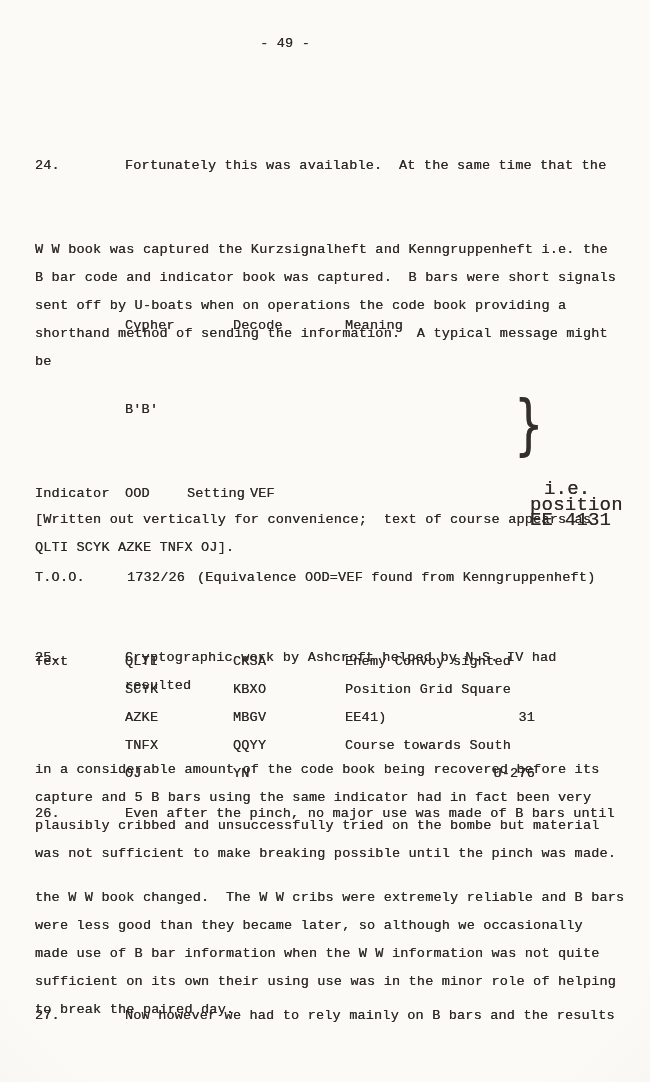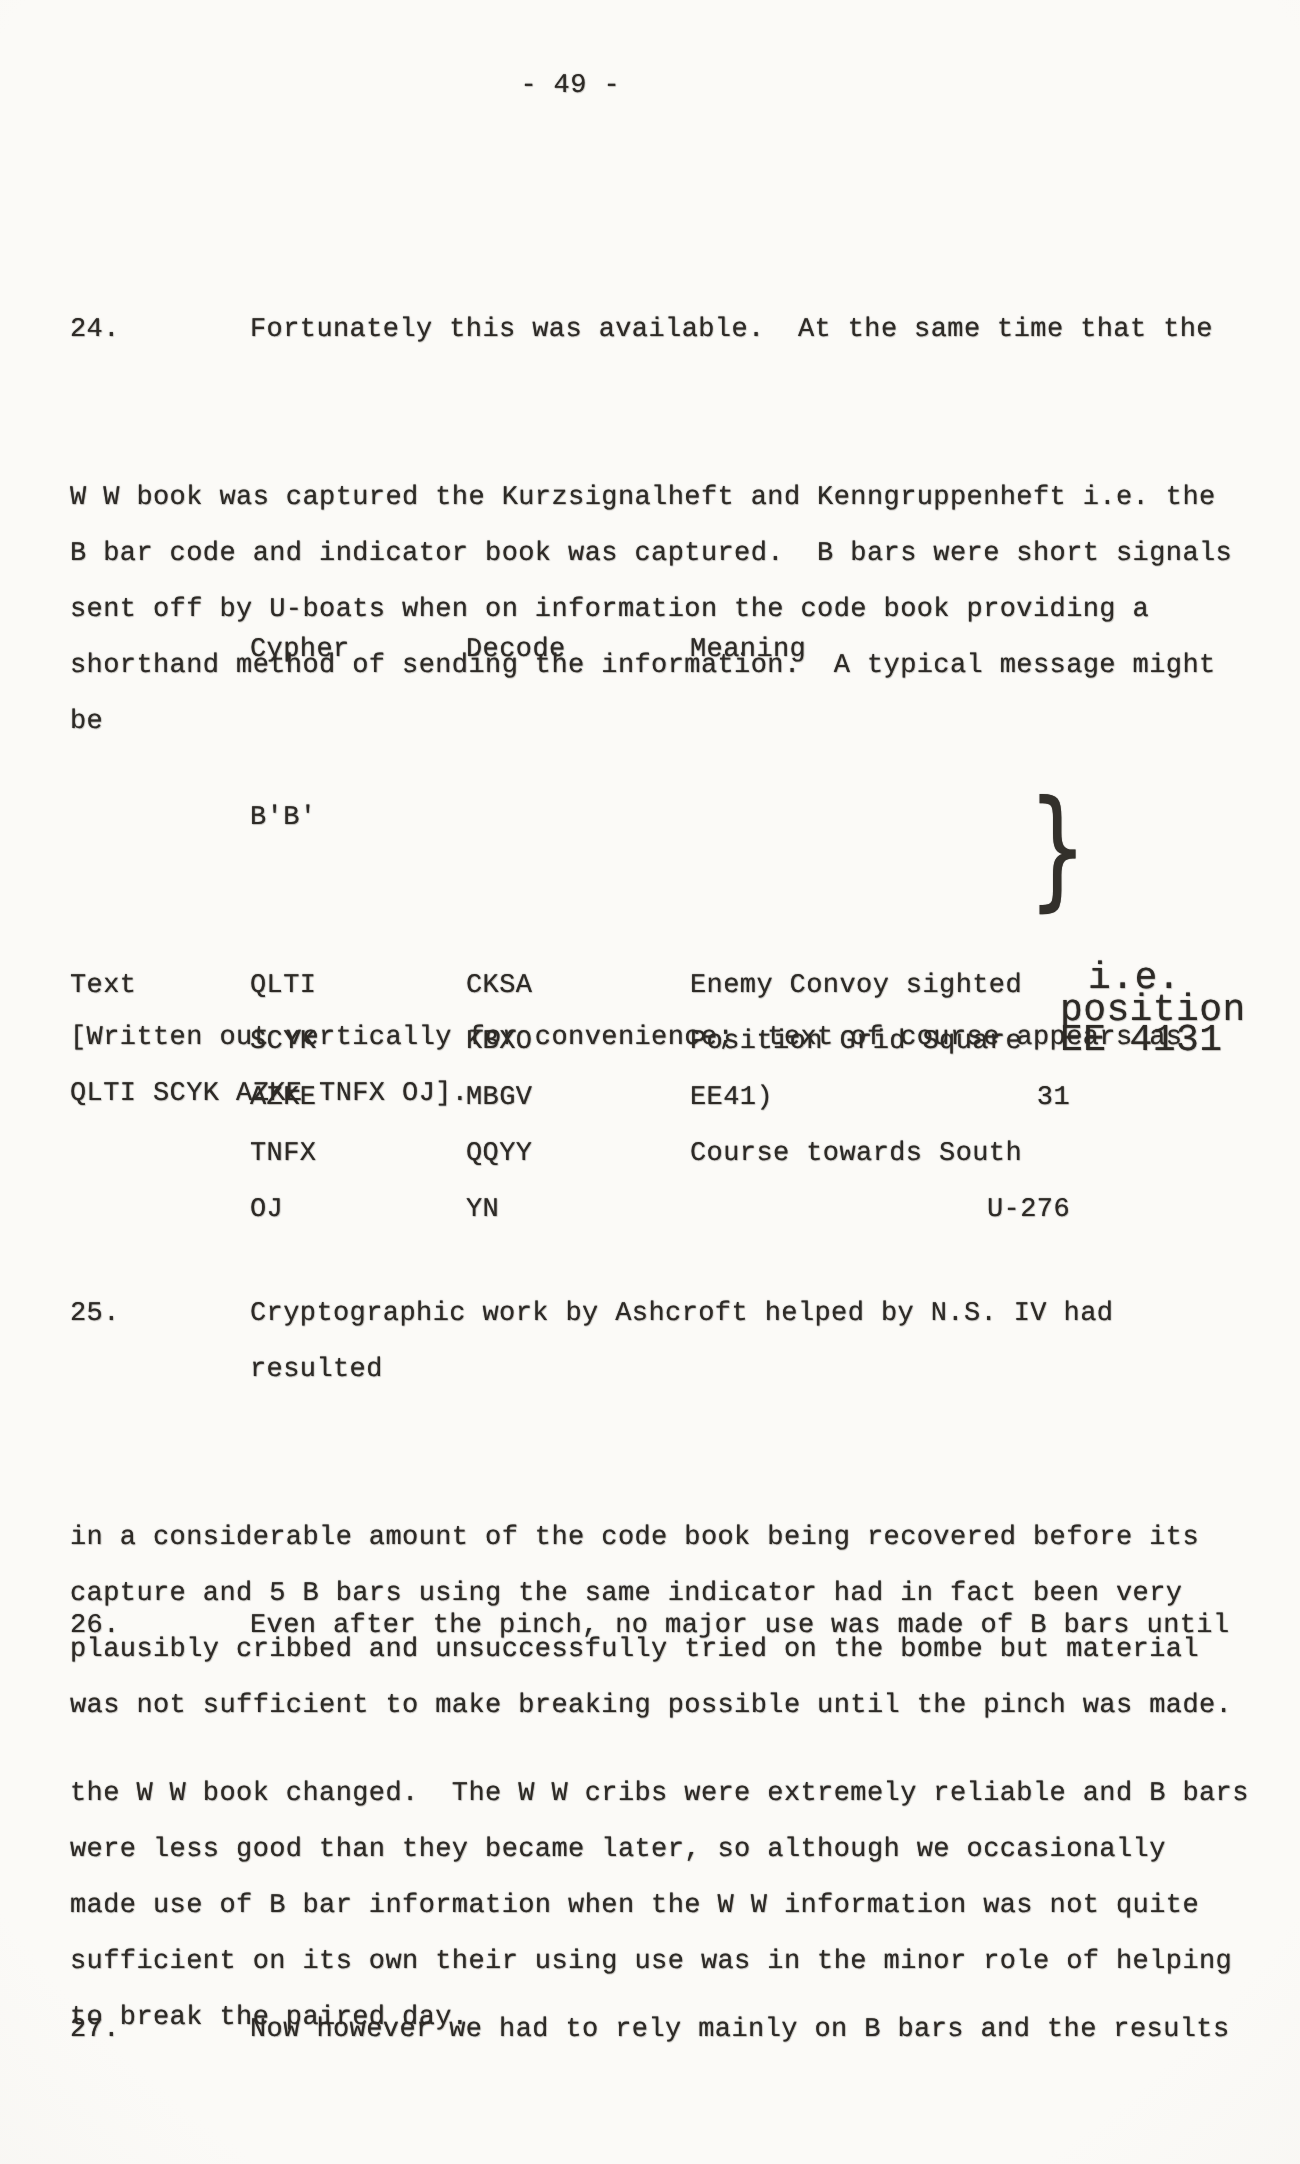--- a/index.html
+++ b/index.html
@@ -63,31 +63,42 @@
 
 <div class="page">
 
   <div class="tw header-num">- 49 -</div>
 
   <div class="tw para p24">
     <div class="first-line">
       <span class="pnum">24.</span>
       <span>Fortunately this was available.  At the same time that the</span>
     </div>
-    <div><div>W W book was captured the Kurzsignalheft and Kenngruppenheft i.e. the</div><div>B bar code and indicator book was captured.  B bars were short signals</div><div>sent off by U-boats when on information the code book providing a</div><div>shorthand method of sending the information.  A typical message might</div><div>be</div></div>
+    <div><div>W W book was captured the Kurzsignalheft and Kenngruppenheft i.e. the</div><div>B bar code and indicator book was captured.  B bars were short signals</div><div>sent off by U-boats when on operations the code book providing a</div><div>shorthand method of sending the information.  A typical message might</div><div>be</div></div>
   </div>
 
   <div class="tw mtable">
     <div class="trow">
       <span class="cell c-cy">Cypher</span>
       <span class="cell c-de">Decode</span>
       <span class="cell c-me">Meaning</span>
     </div>
     <div class="trow">
       <span class="cell c-cy">B'B'</span>
+    </div>
+    <div class="trow">
+      <span class="cell c-label">Indicator</span>
+      <span class="cell c-cy">OOD</span>
+      <span class="cell c-setL">Setting</span>
+      <span class="cell c-setV">VEF</span>
+    </div>
+    <div class="trow">
+      <span class="cell c-label">T.O.O.</span>
+      <span class="cell c-tooV">1732/26</span>
+      <span class="cell c-tooN">(Equivalence OOD=VEF found from Kenngruppenheft)</span>
     </div>
     <div><div class="trow"><span class="cell c-label">Text</span><span class="cell c-cy">QLTI</span><span class="cell c-de">CKSA</span><span class="cell c-me">Enemy Convoy sighted</span></div><div class="trow"><span class="cell c-cy">SCYK</span><span class="cell c-de">KBXO</span><span class="cell c-me">Position Grid Square EE41)</span></div><div class="trow"><span class="cell c-cy">AZKE</span><span class="cell c-de">MBGV</span><span class="cell c-me center">31</span></div><div class="trow"><span class="cell c-cy">TNFX</span><span class="cell c-de">QQYY</span><span class="cell c-me">Course towards South</span></div><div class="trow"><span class="cell c-cy">OJ</span><span class="cell c-de">YN</span><span class="cell c-me center">U-276</span></div></div>
   </div>
 
   <div class="tw annot">
     <span class="brace">}</span>
     <div><div class="aline first">i.e.</div><div class="aline">position</div><div class="aline">EE 4131</div></div>
   </div>
 
   <div class="tw note"><div>[Written out vertically for convenience;  text of course appears as</div><div>QLTI SCYK AZKE TNFX OJ].</div></div>

